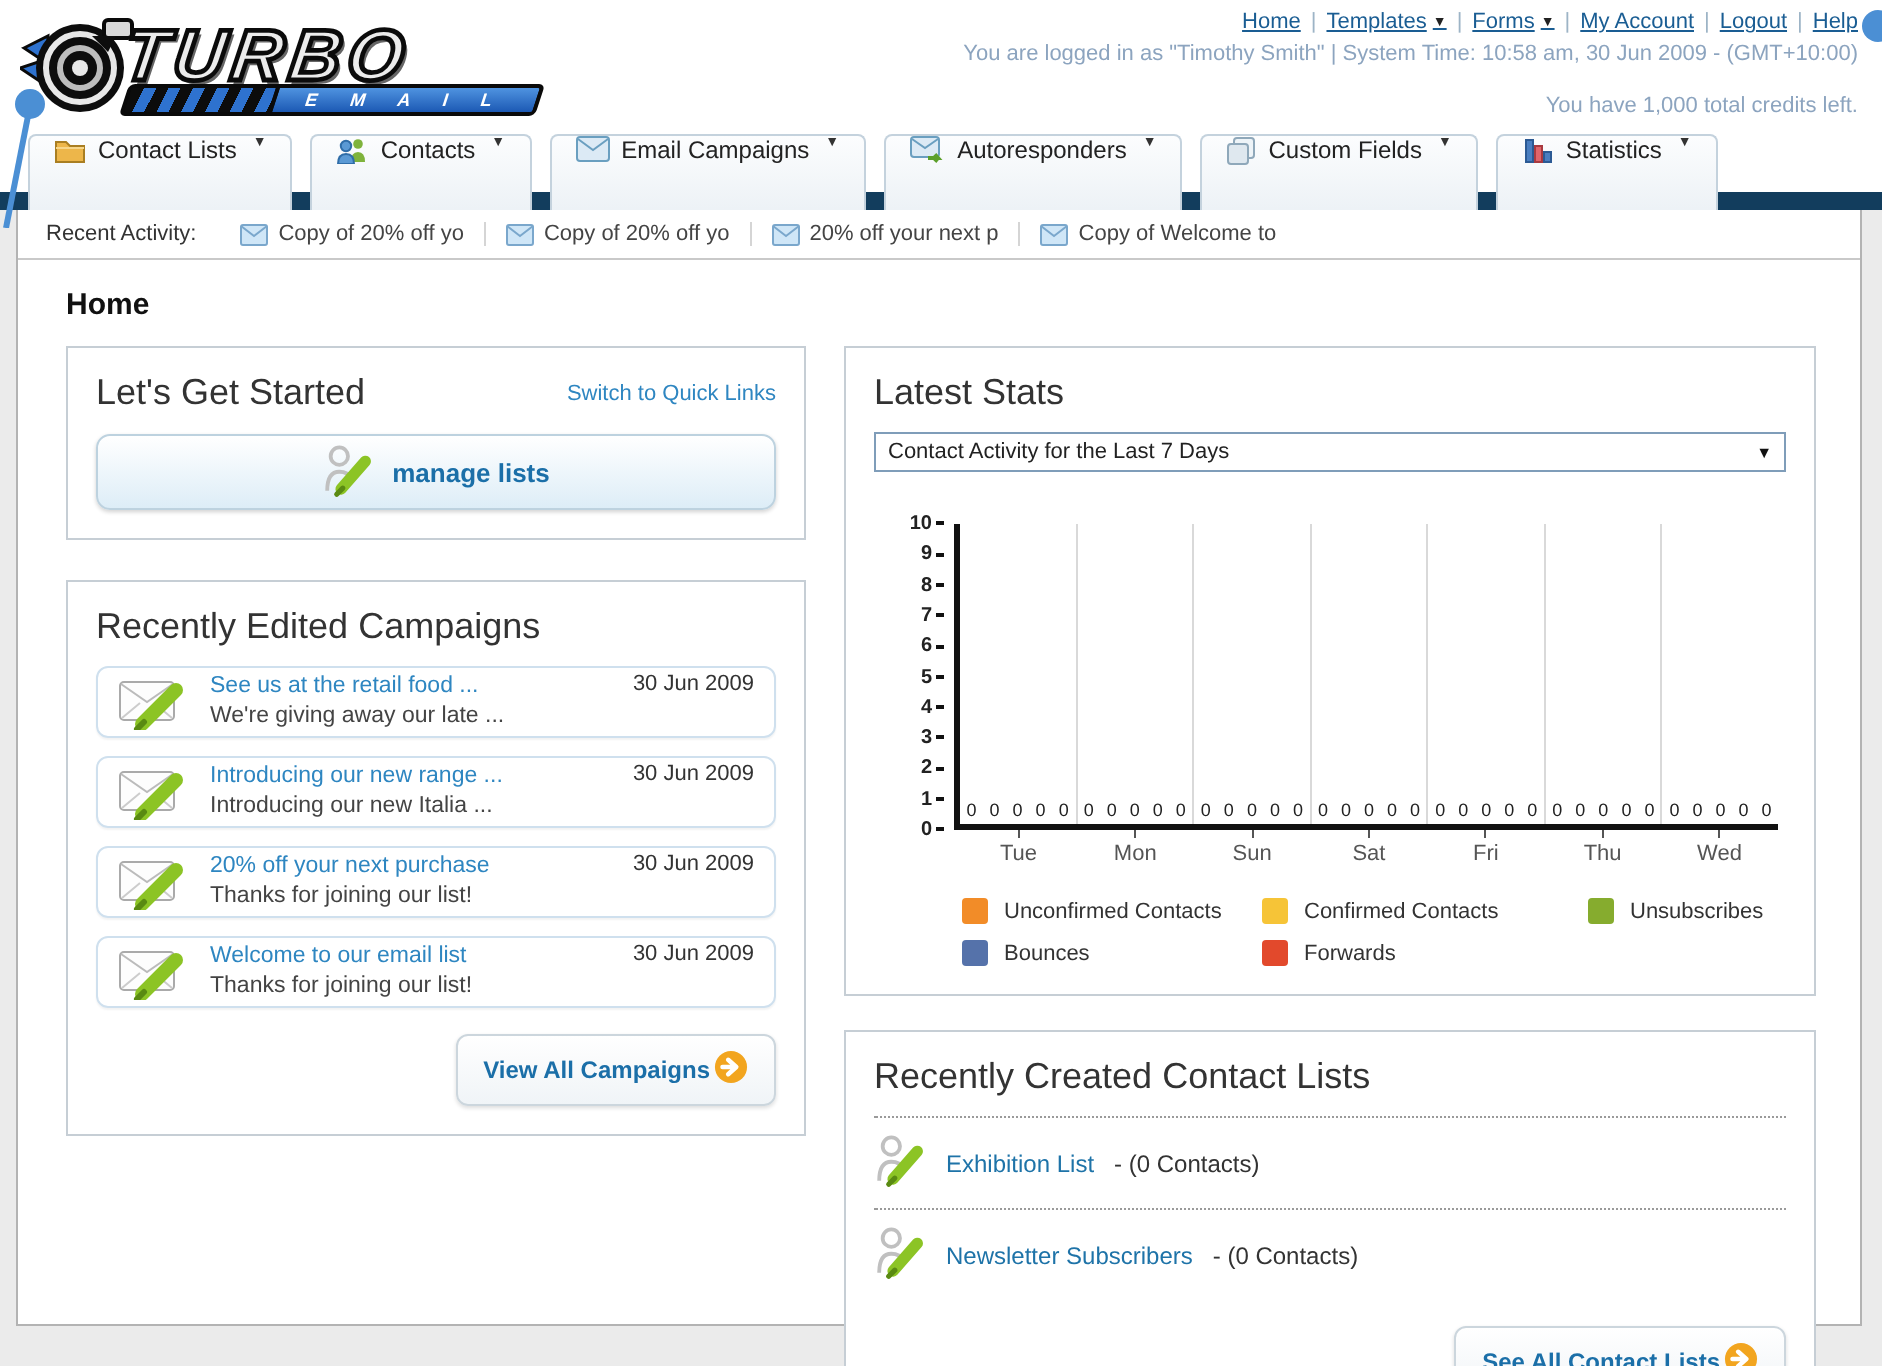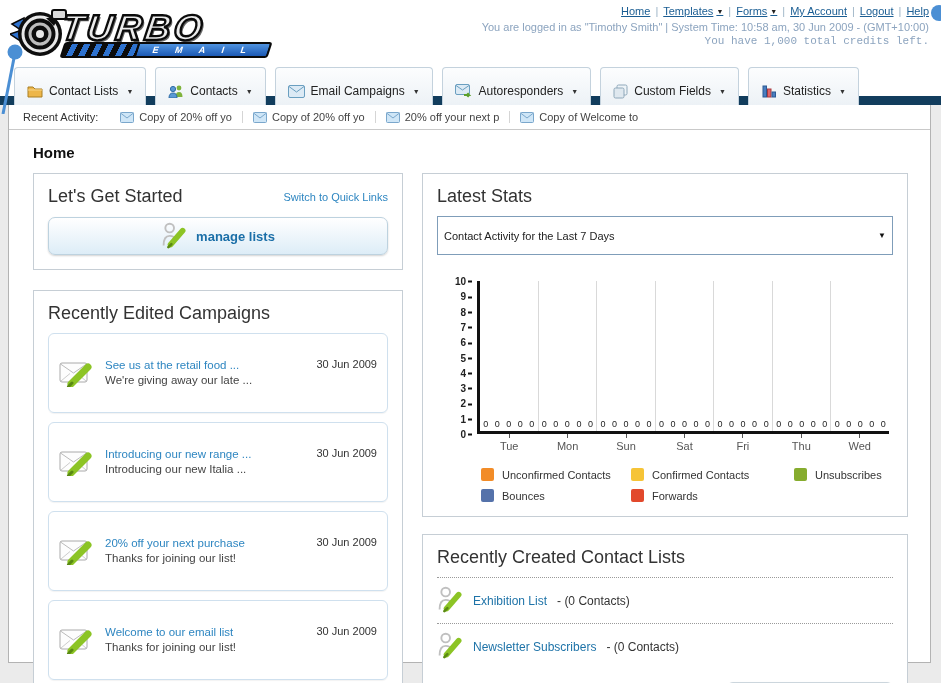--- a/index.html
+++ b/index.html
@@ -23,25 +23,25 @@
   .pin-deco { position:absolute; top:44px; left:0; }
   .corner-dot { position:absolute; top:5px; right:-6px; width:16px; height:16px; border-radius:50%; background:#4b8fd4; }
 
   
   .header-right { position:absolute; top:5px; right:12px; text-align:right; font-size:11px; }
   .toplinks { white-space:nowrap; }
   .toplink { color:#1a5d93; text-decoration:underline; cursor:pointer; display:inline-flex; align-items:center; gap:3px; }
   .toplink .caret { font-size:7px; color:#222; text-decoration:none; display:inline-block; }
   .sep { color:#9db4c6; padding:0 5px; }
   .login-line { color:#8ca4bf; margin-top:4px; }
-  .credits-line { color:#8ca4bf; margin-top:2px;font-family:Liberation Mono, monospace; }
+  .credits-line { color:#8ca4bf; margin-top:14px; }
 
   
   .tabs { position:absolute; top:67px; left:14px; display:flex; gap:9px; }
-  .tab { display:flex; align-items:center; gap:6px; height:47px; padding:0 12px;
+  .tab { display:flex; gap:6px; height:47px; padding:0 12px;
       background:linear-gradient(#fcfdfe,#e9eff4); border:1px solid #c4d2dd; border-bottom:none;
       border-radius:4px 4px 0 0; font-size:12px; color:#222; cursor:pointer; }
   .tab .caret { font-size:7px; color:#333; margin-left:2px; }
 
   
   .ra-bar { height:25px; border-bottom:1px solid #c9c9c9; display:flex; align-items:center;
       padding:0 14px; font-size:11px; }
   .ra-label { color:#333; margin-right:12px; }
   .ra-item { display:flex; align-items:center; gap:5px; padding:0 10px; color:#444; cursor:pointer; }
   .ra-item + .ra-item { border-left:1px solid #d5d5d5; }
@@ -63,33 +63,33 @@
   .soft-btn { flex:1; display:flex; align-items:center; justify-content:center; gap:9px; height:38px;
       background:linear-gradient(#ffffff,#ddedf7); border:1px solid #bdd2df; border-radius:7px;
       box-shadow:0 1px 2px rgba(0,0,0,.18); color:#1b6fa8; font-weight:bold; font-size:13px; cursor:pointer; }
 
   
   .show-bar { background:#d9ecf9; padding:5px 8px; display:flex; align-items:center; gap:14px;
       font-size:11px; margin-top:10px; }
   .show-label { font-weight:bold; color:#333; }
   .show-tab { color:#1e73a8; cursor:pointer; }
   .show-tab.selected { background:#fff; padding:3px 8px; border-radius:2px; }
-  .camp { border:1px solid #cfe0ee; border-radius:6px; padding:24px 10px; display:flex; gap:10px;
+  .camp { border:1px solid #cfe0ee; border-radius:6px; padding:2px 10px; display:flex; gap:10px;
       align-items:center; margin-top:9px; box-shadow:0 1px 1px rgba(0,0,0,.05); }
   .camp-texts { line-height:15px; }
   .camp-title { color:#2e86c1; font-size:11.5px; cursor:pointer; }
   .camp-sub { color:#444; font-size:11.5px; }
   .camp-date { margin-left:auto; font-size:11px; color:#333; align-self:flex-start; white-space:nowrap; }
   .btn-row { display:flex; justify-content:flex-end; margin-top:13px; }
   .pill-btn { display:inline-flex; align-items:center; gap:2px; padding:7px 13px; border:1px solid #ccd6dd;
       border-radius:6px; background:linear-gradient(#fff,#f0f4f7); color:#1b6fa8; font-weight:bold;
       font-size:12px; box-shadow:0 1px 2px rgba(0,0,0,.14); cursor:pointer; }
 
   
-  .dropdown { border:1px solid #7f9db9; height:39px; display:flex; align-items:center;
+  .dropdown { border:1px solid #7f9db9; height:20px; display:flex; align-items:center;
       justify-content:space-between; font-size:11px; color:#222; padding:0 6px; margin-top:9px;
       background:#fff; cursor:pointer; }
   .dropdown .caret { font-size:8px; color:#111; }
   .chart-wrap { margin:26px 4px 0 14px; }
   .chart { display:flex; }
   .y-axis { position:relative; width:26px; height:153px; }
   .ylabel { position:absolute; right:5px; transform:translateY(-50%); font-size:10px; color:#222;font-weight:bold; }
   .ylabel::after { content:""; display:inline-block; width:4px; height:2px; background:#111;
       margin-left:2px; vertical-align:middle; }
   .plot { flex:1; height:153px; border-left:3px solid #111; border-bottom:3px solid #111; display:flex; }

